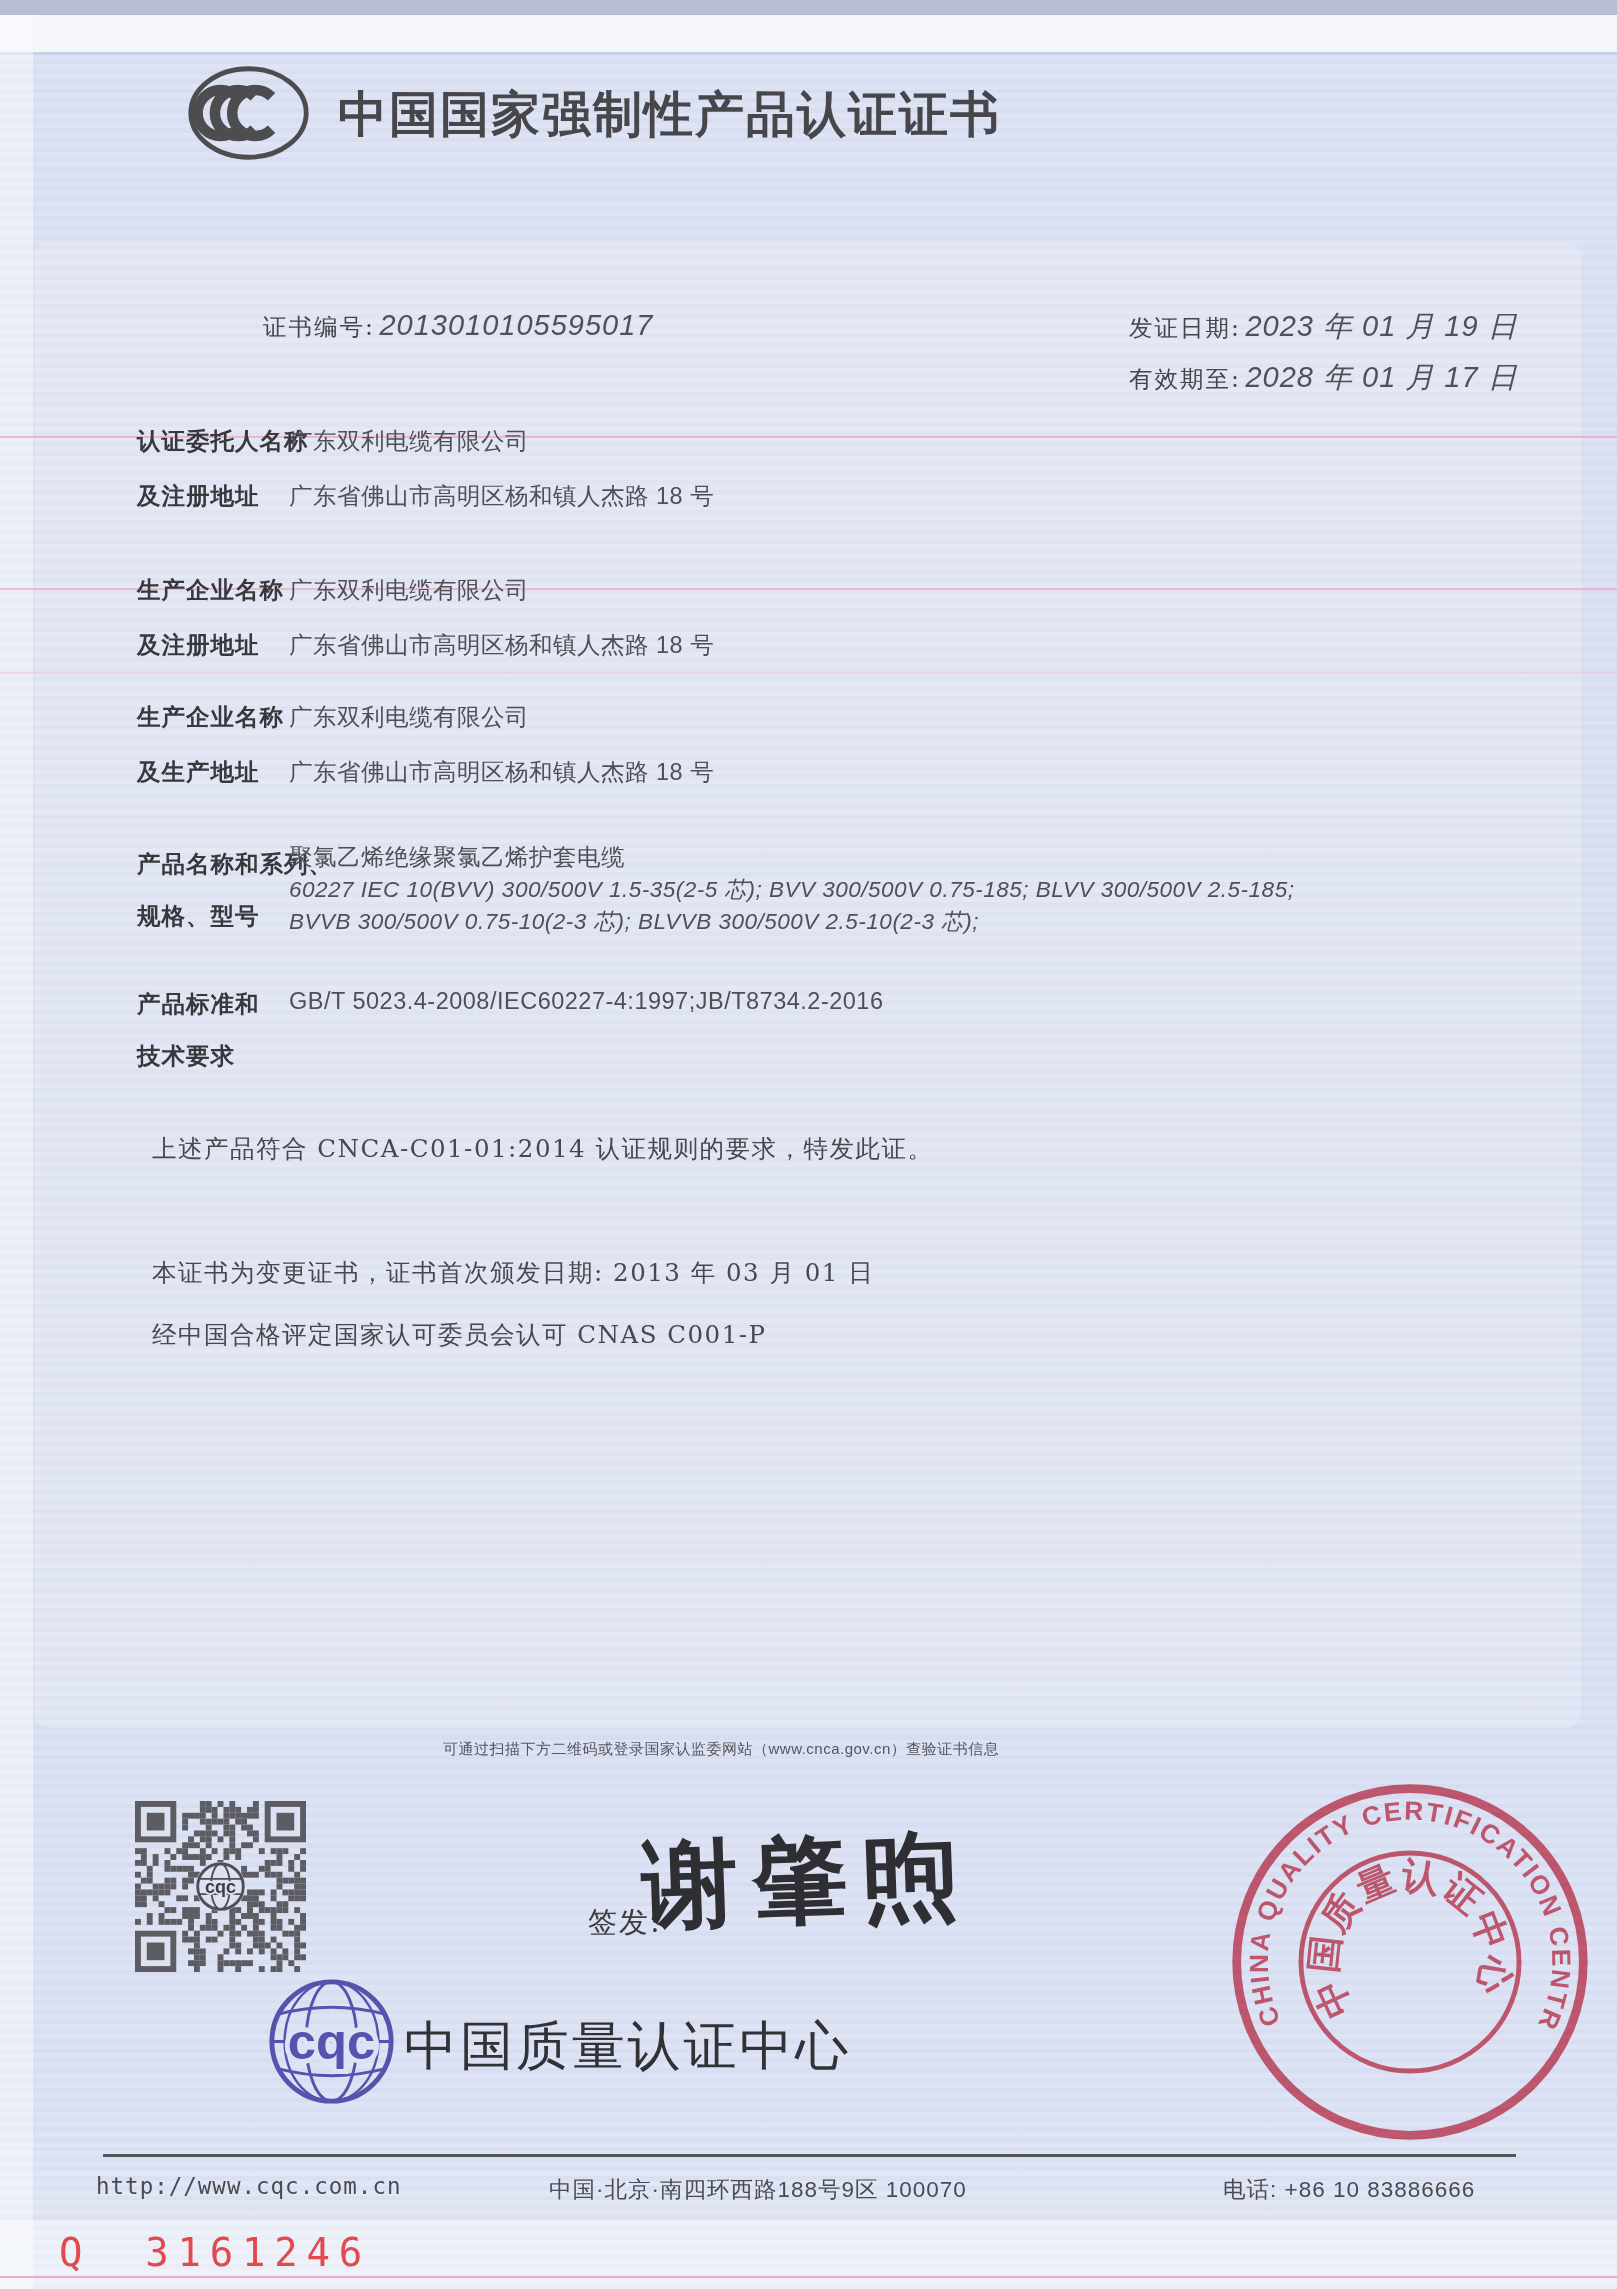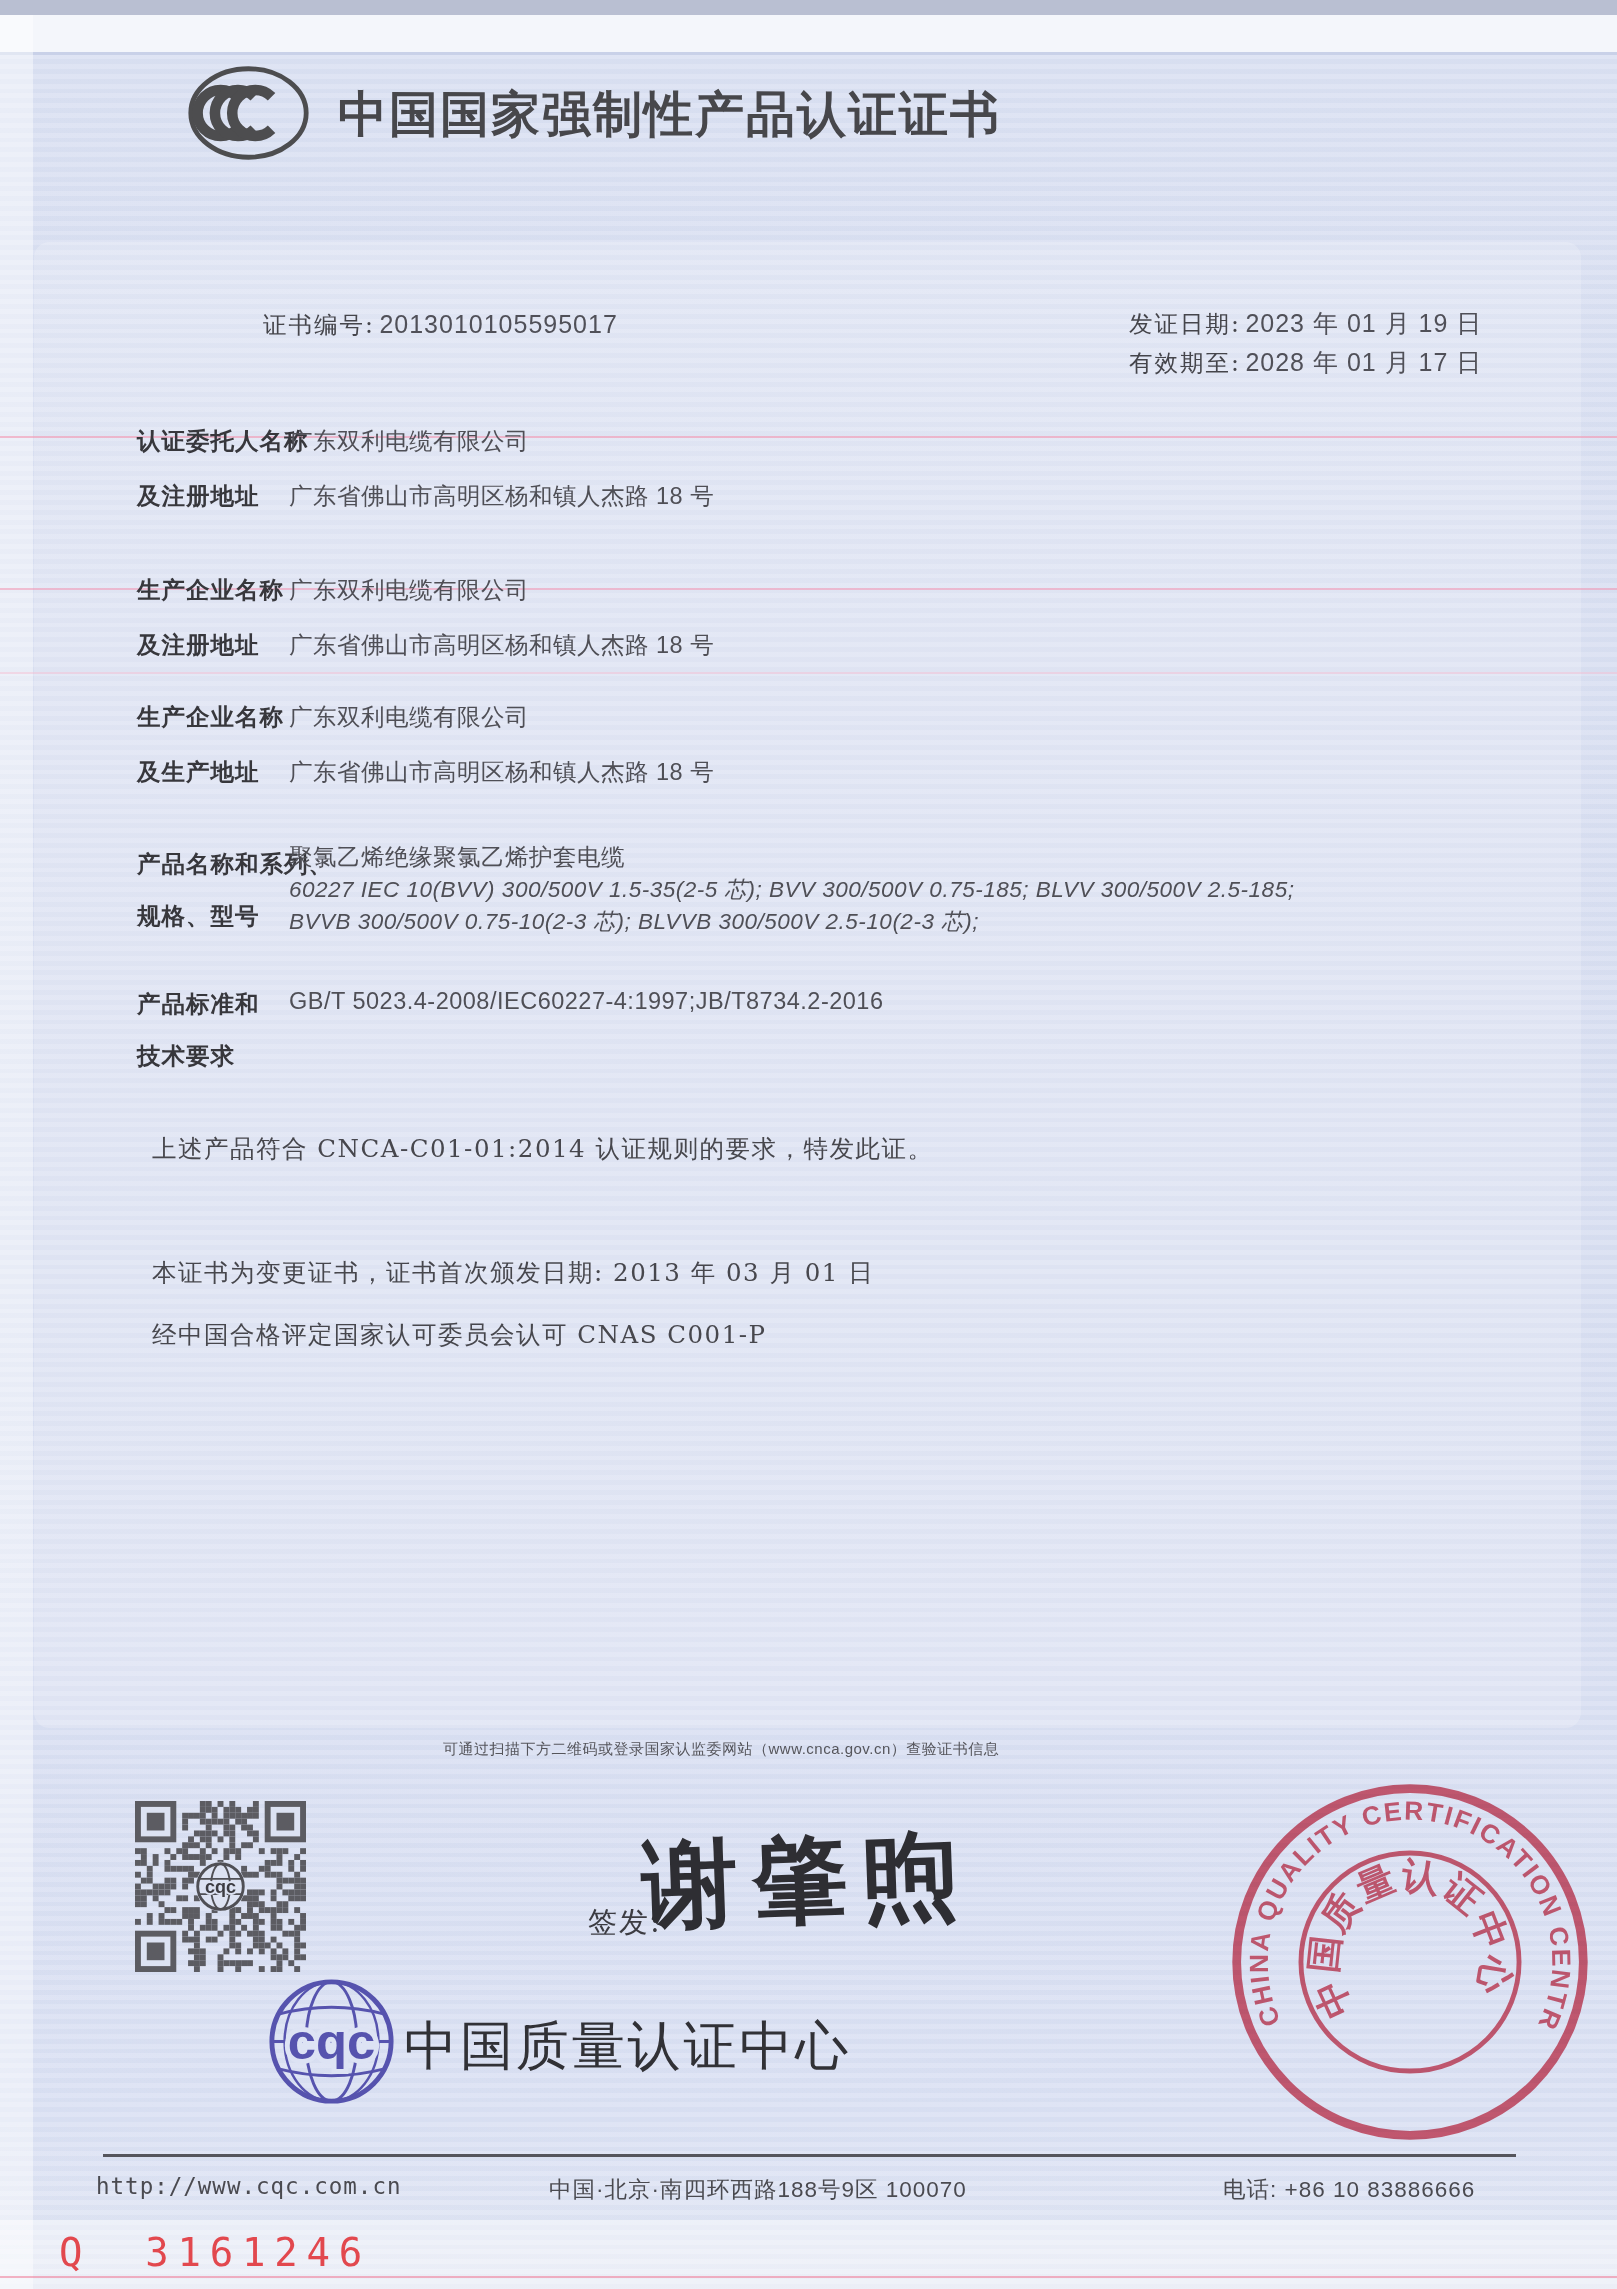--- a/index.html
+++ b/index.html
@@ -28,24 +28,24 @@
   
   .ccc-logo{left:186px;top:49px;width:125px;height:98px;}
   .doc-title{
     left:338px;top:67px;font-size:49px;font-weight:700;color:#47474b;
     letter-spacing:2px;white-space:nowrap;
   }
 
   
   .meta-line{white-space:nowrap;}
   .meta-label{font-family:"DejaVu Serif",serif;font-size:23.5px;color:#45454b;letter-spacing:2px;}
-  .meta-value{font-size:25px;color:#505058;letter-spacing:1px;}
+  .meta-value{font-size:29px;color:#505058;letter-spacing:1px;font-style:italic;}
   .cert-no{left:263px;top:294px;}
   .date-issue{left:1129px;top:292px;}
-  .date-expiry{left:1129px;top:331px;}
+  .date-expiry{left:1129px;top:343px;}
 
   
   .flabel{left:137px;font-size:23.5px;font-weight:700;color:#37373c;white-space:nowrap;letter-spacing:1px;}
   .fvalue{left:289px;font-size:23.5px;color:#4f4f56;white-space:nowrap;letter-spacing:0.5px;}
   .r1a{top:410px;} .r1b{top:465px;}
   .r2a{top:559px;} .r2b{top:614px;}
   .r3a{top:686px;} .r3b{top:741px;}
   .rpa{top:833px;} .rpb{top:885px;}
   .pv1{top:826px;} .pv2{top:859px;} .pv3{top:891px;}
   .pv2s,.pv3s{font-size:22.5px;font-style:italic;}

